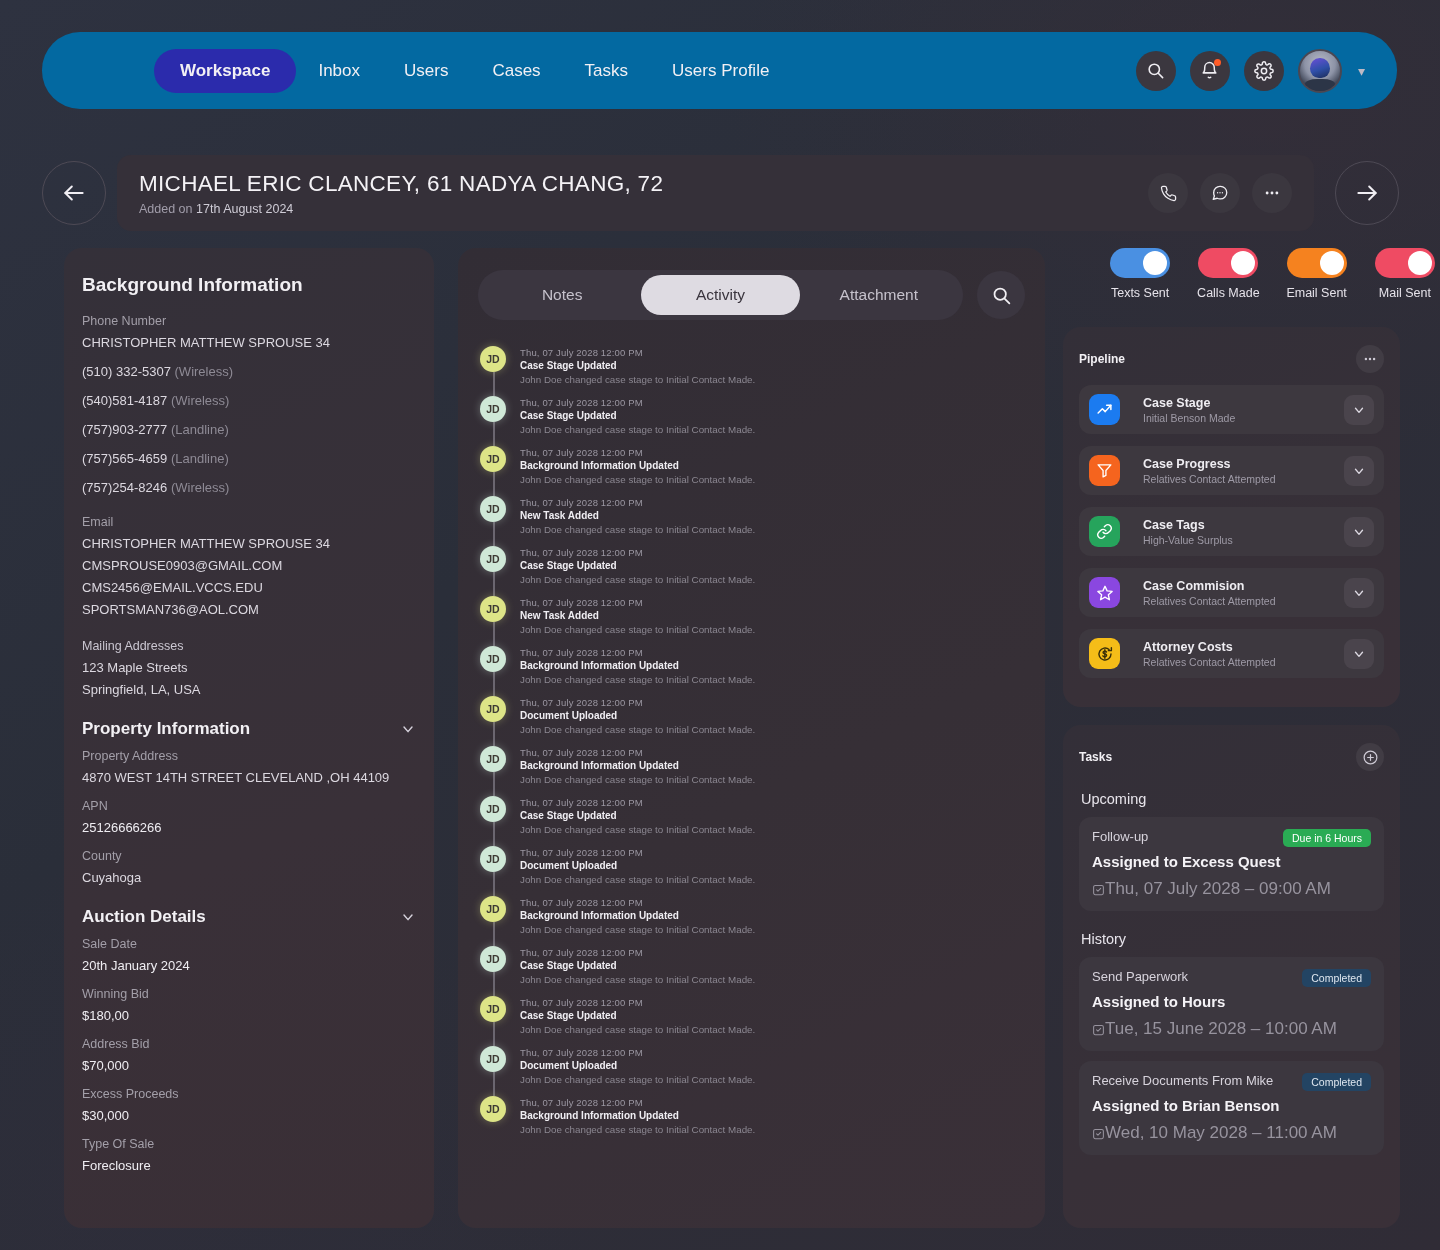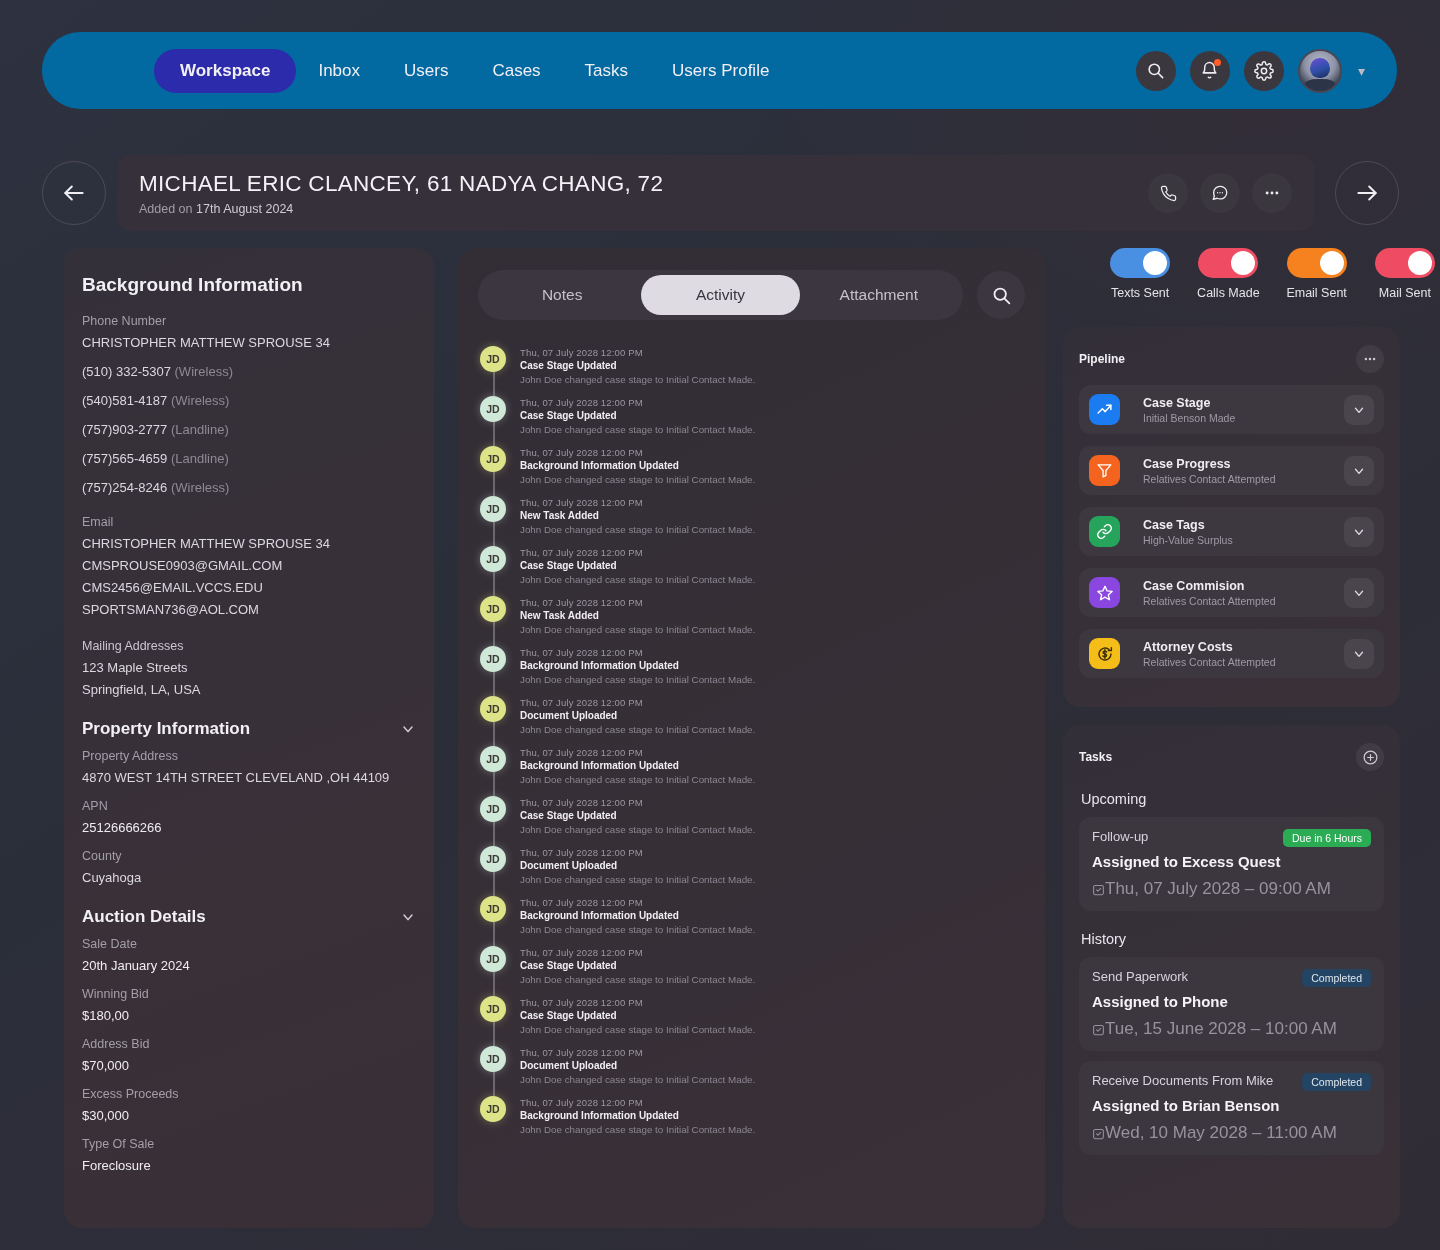--- a/index.html
+++ b/index.html
@@ -726,21 +726,21 @@
         </div>
      </div>
     </div>
   <div class="task-group">History</div>
   <div id="tasks-history">
       <div class="task-card">
        <div class="task-top">
          <div class="task-kind">Send Paperwork</div>
          <div class="badge done">Completed</div>
        </div>
-       <div class="task-assign">Assigned to Phone</div>
+       <div class="task-assign">Assigned to Hours</div>
        <div class="task-date">
           <svg width="13" height="13" viewBox="0 0 24 24" fill="none" stroke="#97939e" stroke-width="1.9" stroke-linecap="round" stroke-linejoin="round">
             <rect x="3" y="4.5" width="18" height="17" rx="3"></rect>
             <polyline points="8.5,12.5 11,15 16,9.8"></polyline>
           </svg>
           <span>Tue, 15 June 2028  –  10:00 AM</span>
         </div>
      </div>
       <div class="task-card">
        <div class="task-top">

